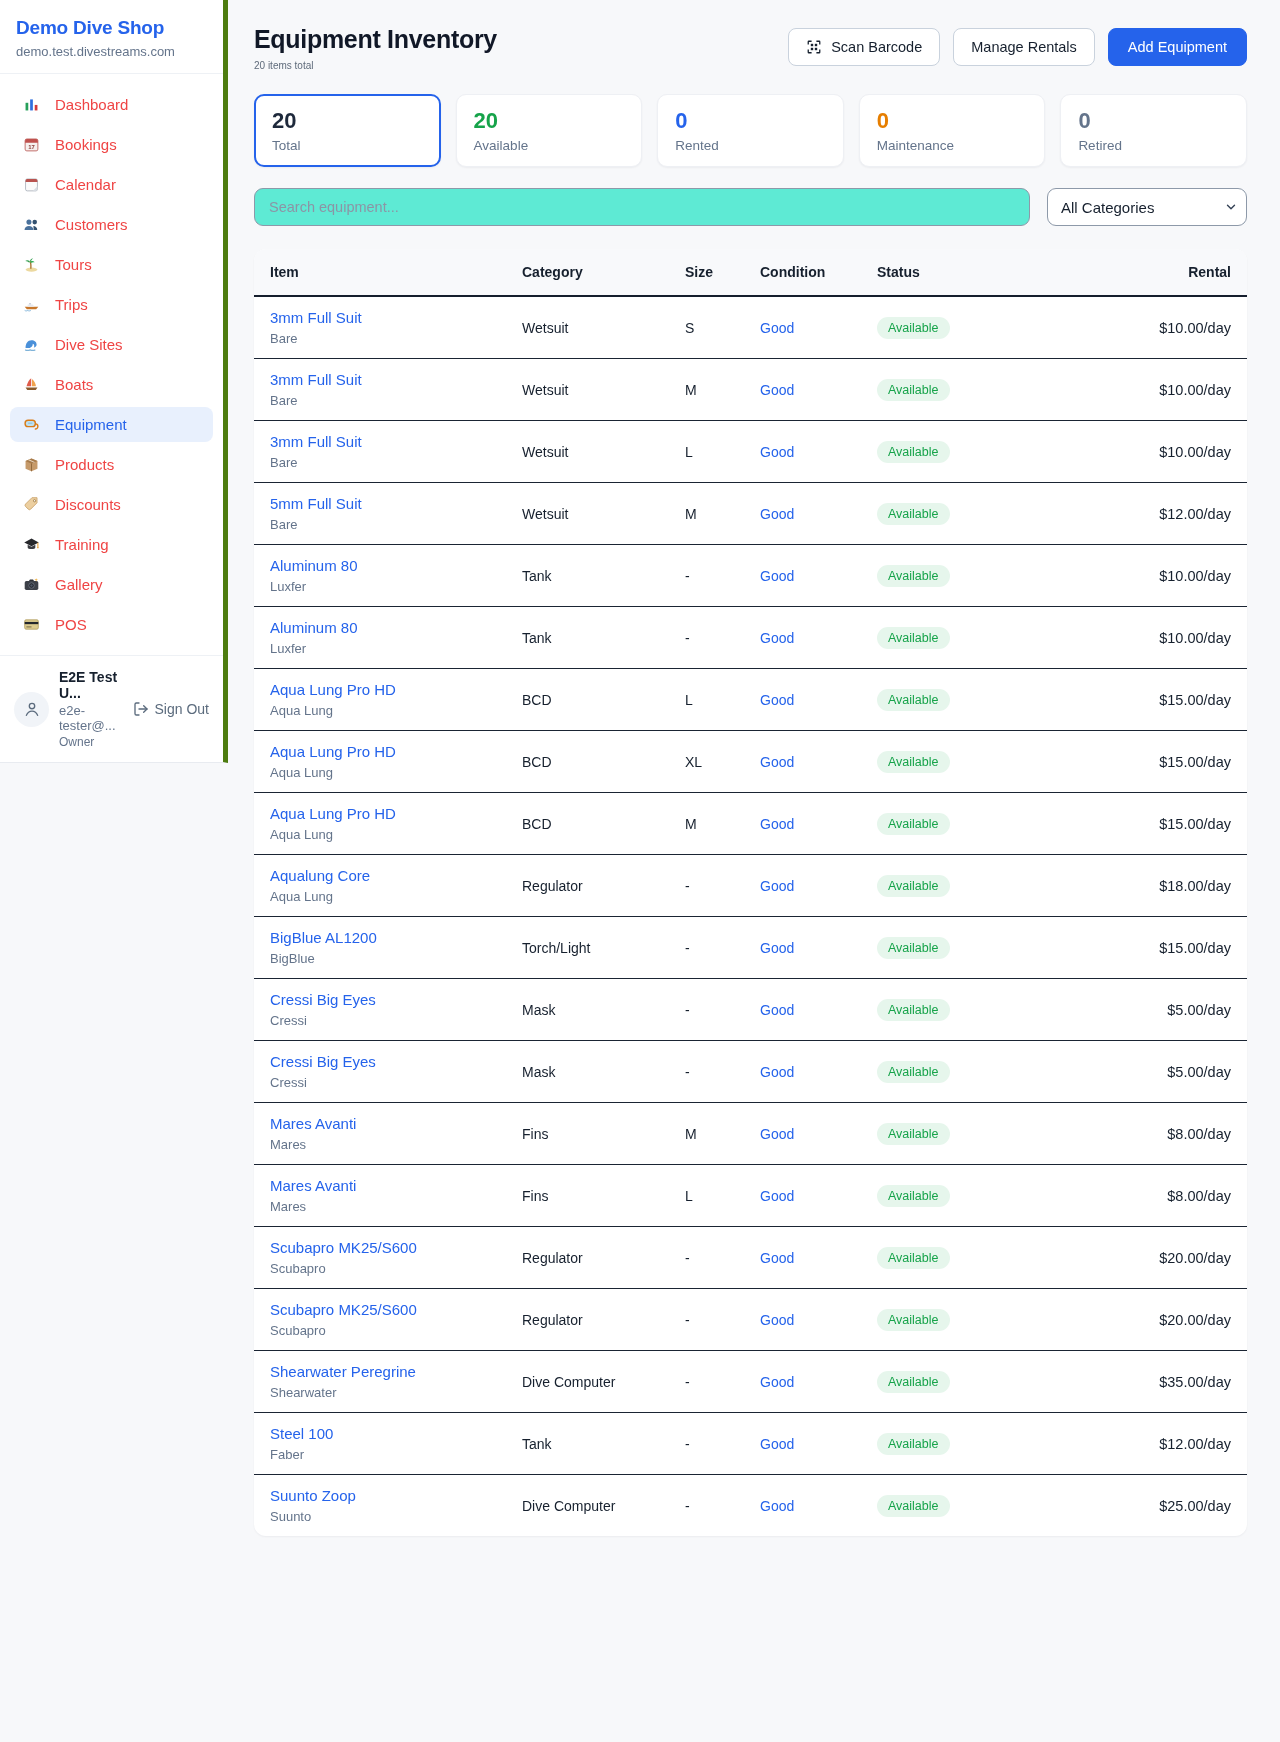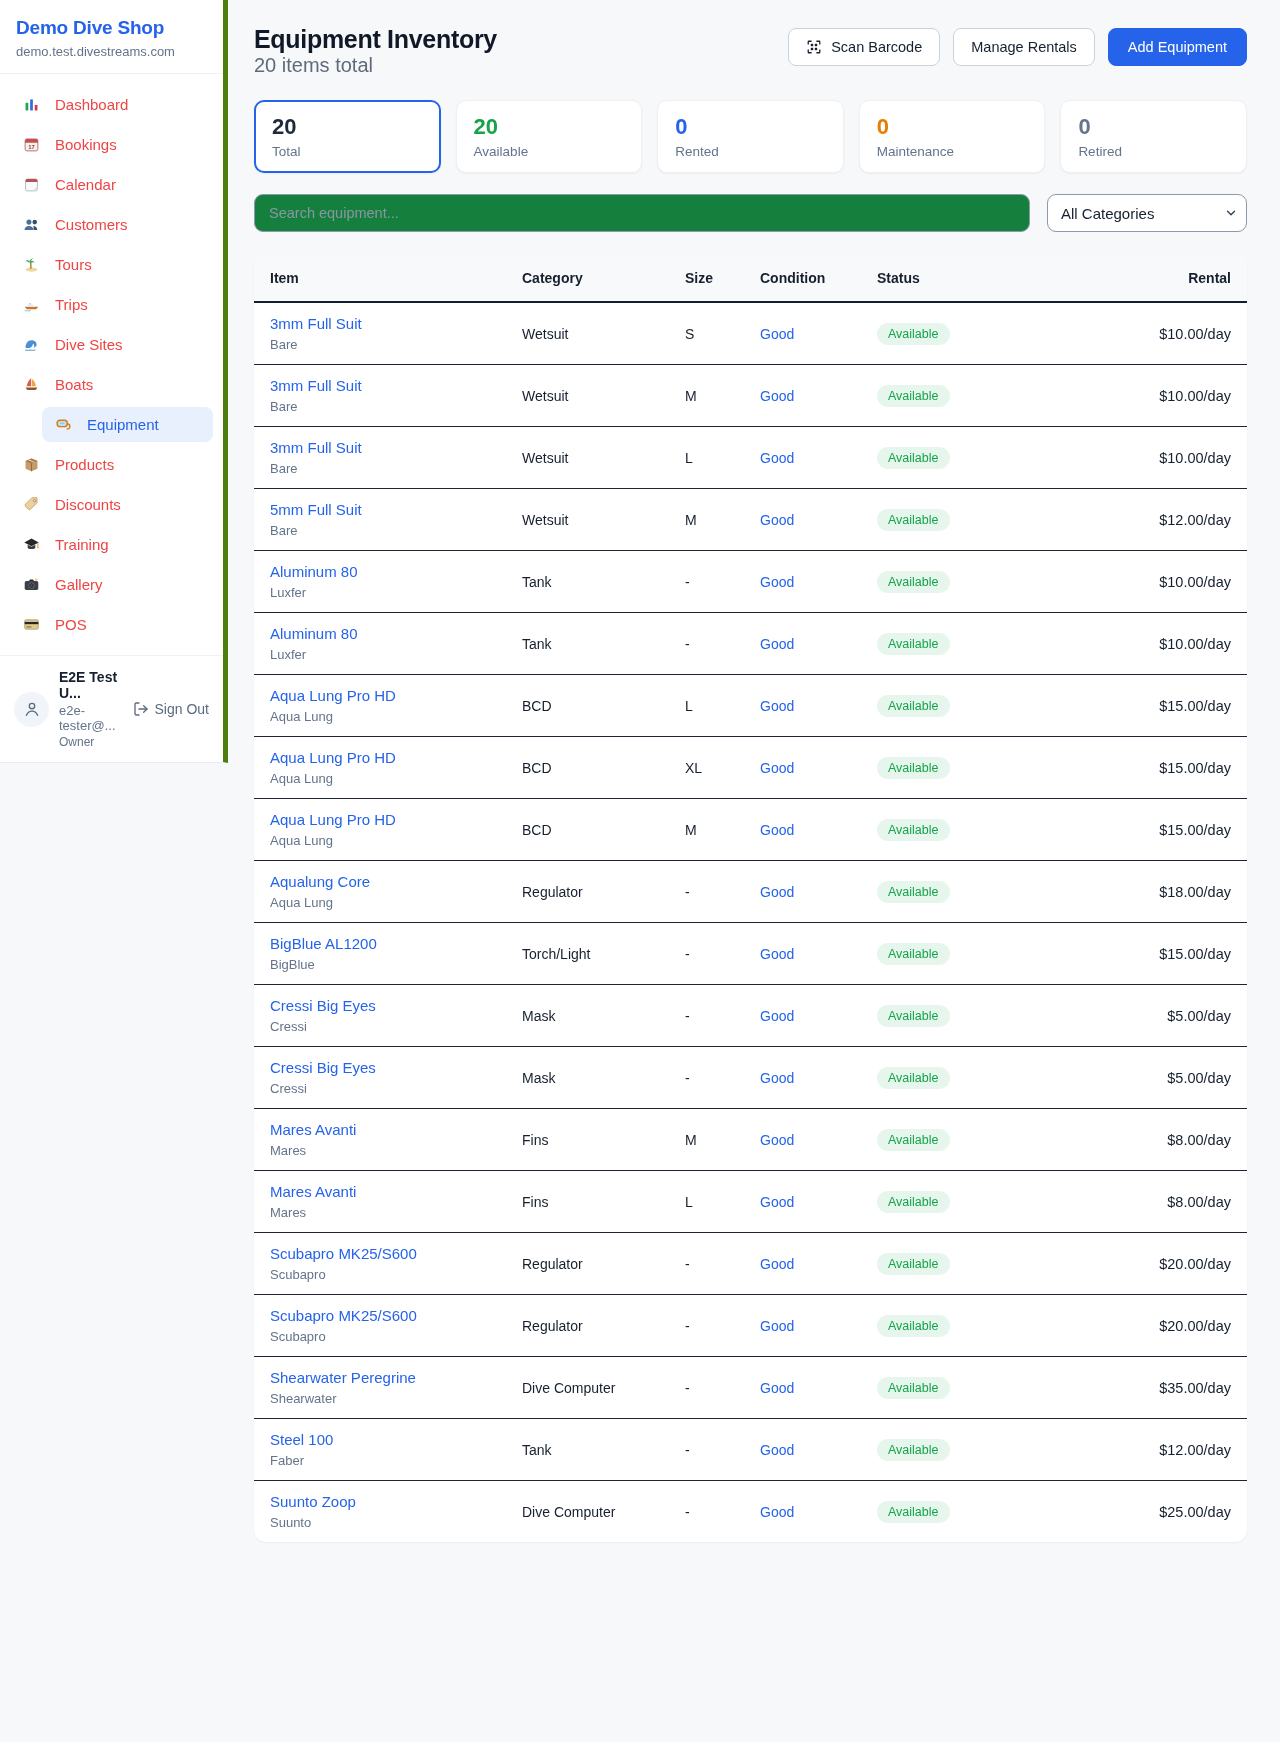--- a/index.html
+++ b/index.html
@@ -19,21 +19,21 @@
   }
   .sidebar-header { padding: 17px 16px 14px; border-bottom: 1px solid #eef1f5; }
   .brand { color: #2563eb; font-size: 19px; font-weight: bold; letter-spacing: -0.2px; }
   .brand-domain { color: #64748b; font-size: 13px; margin-top: 5px; }
   .nav { padding: 13px 10px 8px; }
   .nav-item {
     display: flex; align-items: center; gap: 14px;
     padding: 9px 11px; margin-bottom: 5px; border-radius: 8px;
     color: #ef4444; font-size: 15px; cursor: pointer;
   }
-  .nav-item.active { background: #e8f0fd; color: #2563eb; margin-left: 32px; }
+  .nav-item.active { background: #e8f0fd; color: #2563eb; }
   .nav-icon { width: 20px; display: flex; justify-content: center; flex: none; }
   .nav-icon svg { display: block; }
   .user-box {
     border-top: 1px solid #eef1f5; padding: 13px 14px;
     display: flex; align-items: center; gap: 10px;
   }
   .avatar {
     width: 35px; height: 35px; border-radius: 50%; background: #f1f4f8;
     display: flex; align-items: center; justify-content: center; color: #5b6b7d; flex: none;
   }
@@ -44,21 +44,21 @@
   .signout {
     display: flex; align-items: center; gap: 6px; color: #5b6b7d;
     font-size: 14px; cursor: pointer; background: none; border: none; flex: none;
     font-family: inherit;
   }
 
   
   .main { flex: 1; padding: 25px 33px 40px 26px; }
   .header-row { display: flex; justify-content: space-between; align-items: flex-start; }
   .page-title { font-size: 25px; font-weight: bold; color: #111827; letter-spacing: -0.3px; }
-  .page-subtitle { color: #5f6b7b; font-size: 20px; margin-top: 0; }
+  .page-subtitle { color: #5f6b7b; font-size: 10px; margin-top: 6px; }
   .header-actions { display: flex; gap: 13px; align-items: center; margin-top: 3px; }
   .btn {
     display: flex; align-items: center; gap: 9px;
     background: #fff; border: 1px solid #c9d2dd; border-radius: 8px;
     padding: 10px 17px; font-size: 14.5px; color: #16202e; cursor: pointer;
     font-family: inherit;
   }
   .btn-primary {
     background: #2563eb; border-color: #2563eb; color: #fff; font-weight: 500;
     padding: 10px 19px;
@@ -70,21 +70,21 @@
     flex: 1; background: #fff; border: 1px solid #eef0f4; border-radius: 10px;
     padding: 13px 17px; box-shadow: 0 1px 2px rgba(16,24,40,.05); cursor: pointer;
   }
   .stat-card.selected { border: 2px solid #2563eb; padding: 12px 16px; }
   .stat-value { font-size: 22px; font-weight: bold; color: #1e293b; }
   .stat-label { font-size: 13.5px; color: #64748b; margin-top: 4px; }
 
   
   .filter-row { display: flex; gap: 17px; margin-top: 21px; }
   .search-input {
-    flex: 1; height: 38px; background: #15803d; border: 1px solid #8d99a9;
+    flex: 1; height: 38px; background: #5eead4; border: 1px solid #8d99a9;
     border-radius: 9px; padding: 12px 14px; font-size: 14.5px; color: #0f172a;
     font-family: inherit; outline: none;
   }
   .search-input::placeholder { color: #8b95a5; }
   .select-wrap { position: relative; width: 200px; flex: none; }
   .category-select {
     width: 100%; height: 38px; background: #fff; border: 1px solid #8d99a9;
     border-radius: 9px; font-size: 15px; color: #16202e; padding: 0 28px 0 13px;
     -webkit-appearance: none; appearance: none; font-family: inherit; cursor: pointer;
   }

